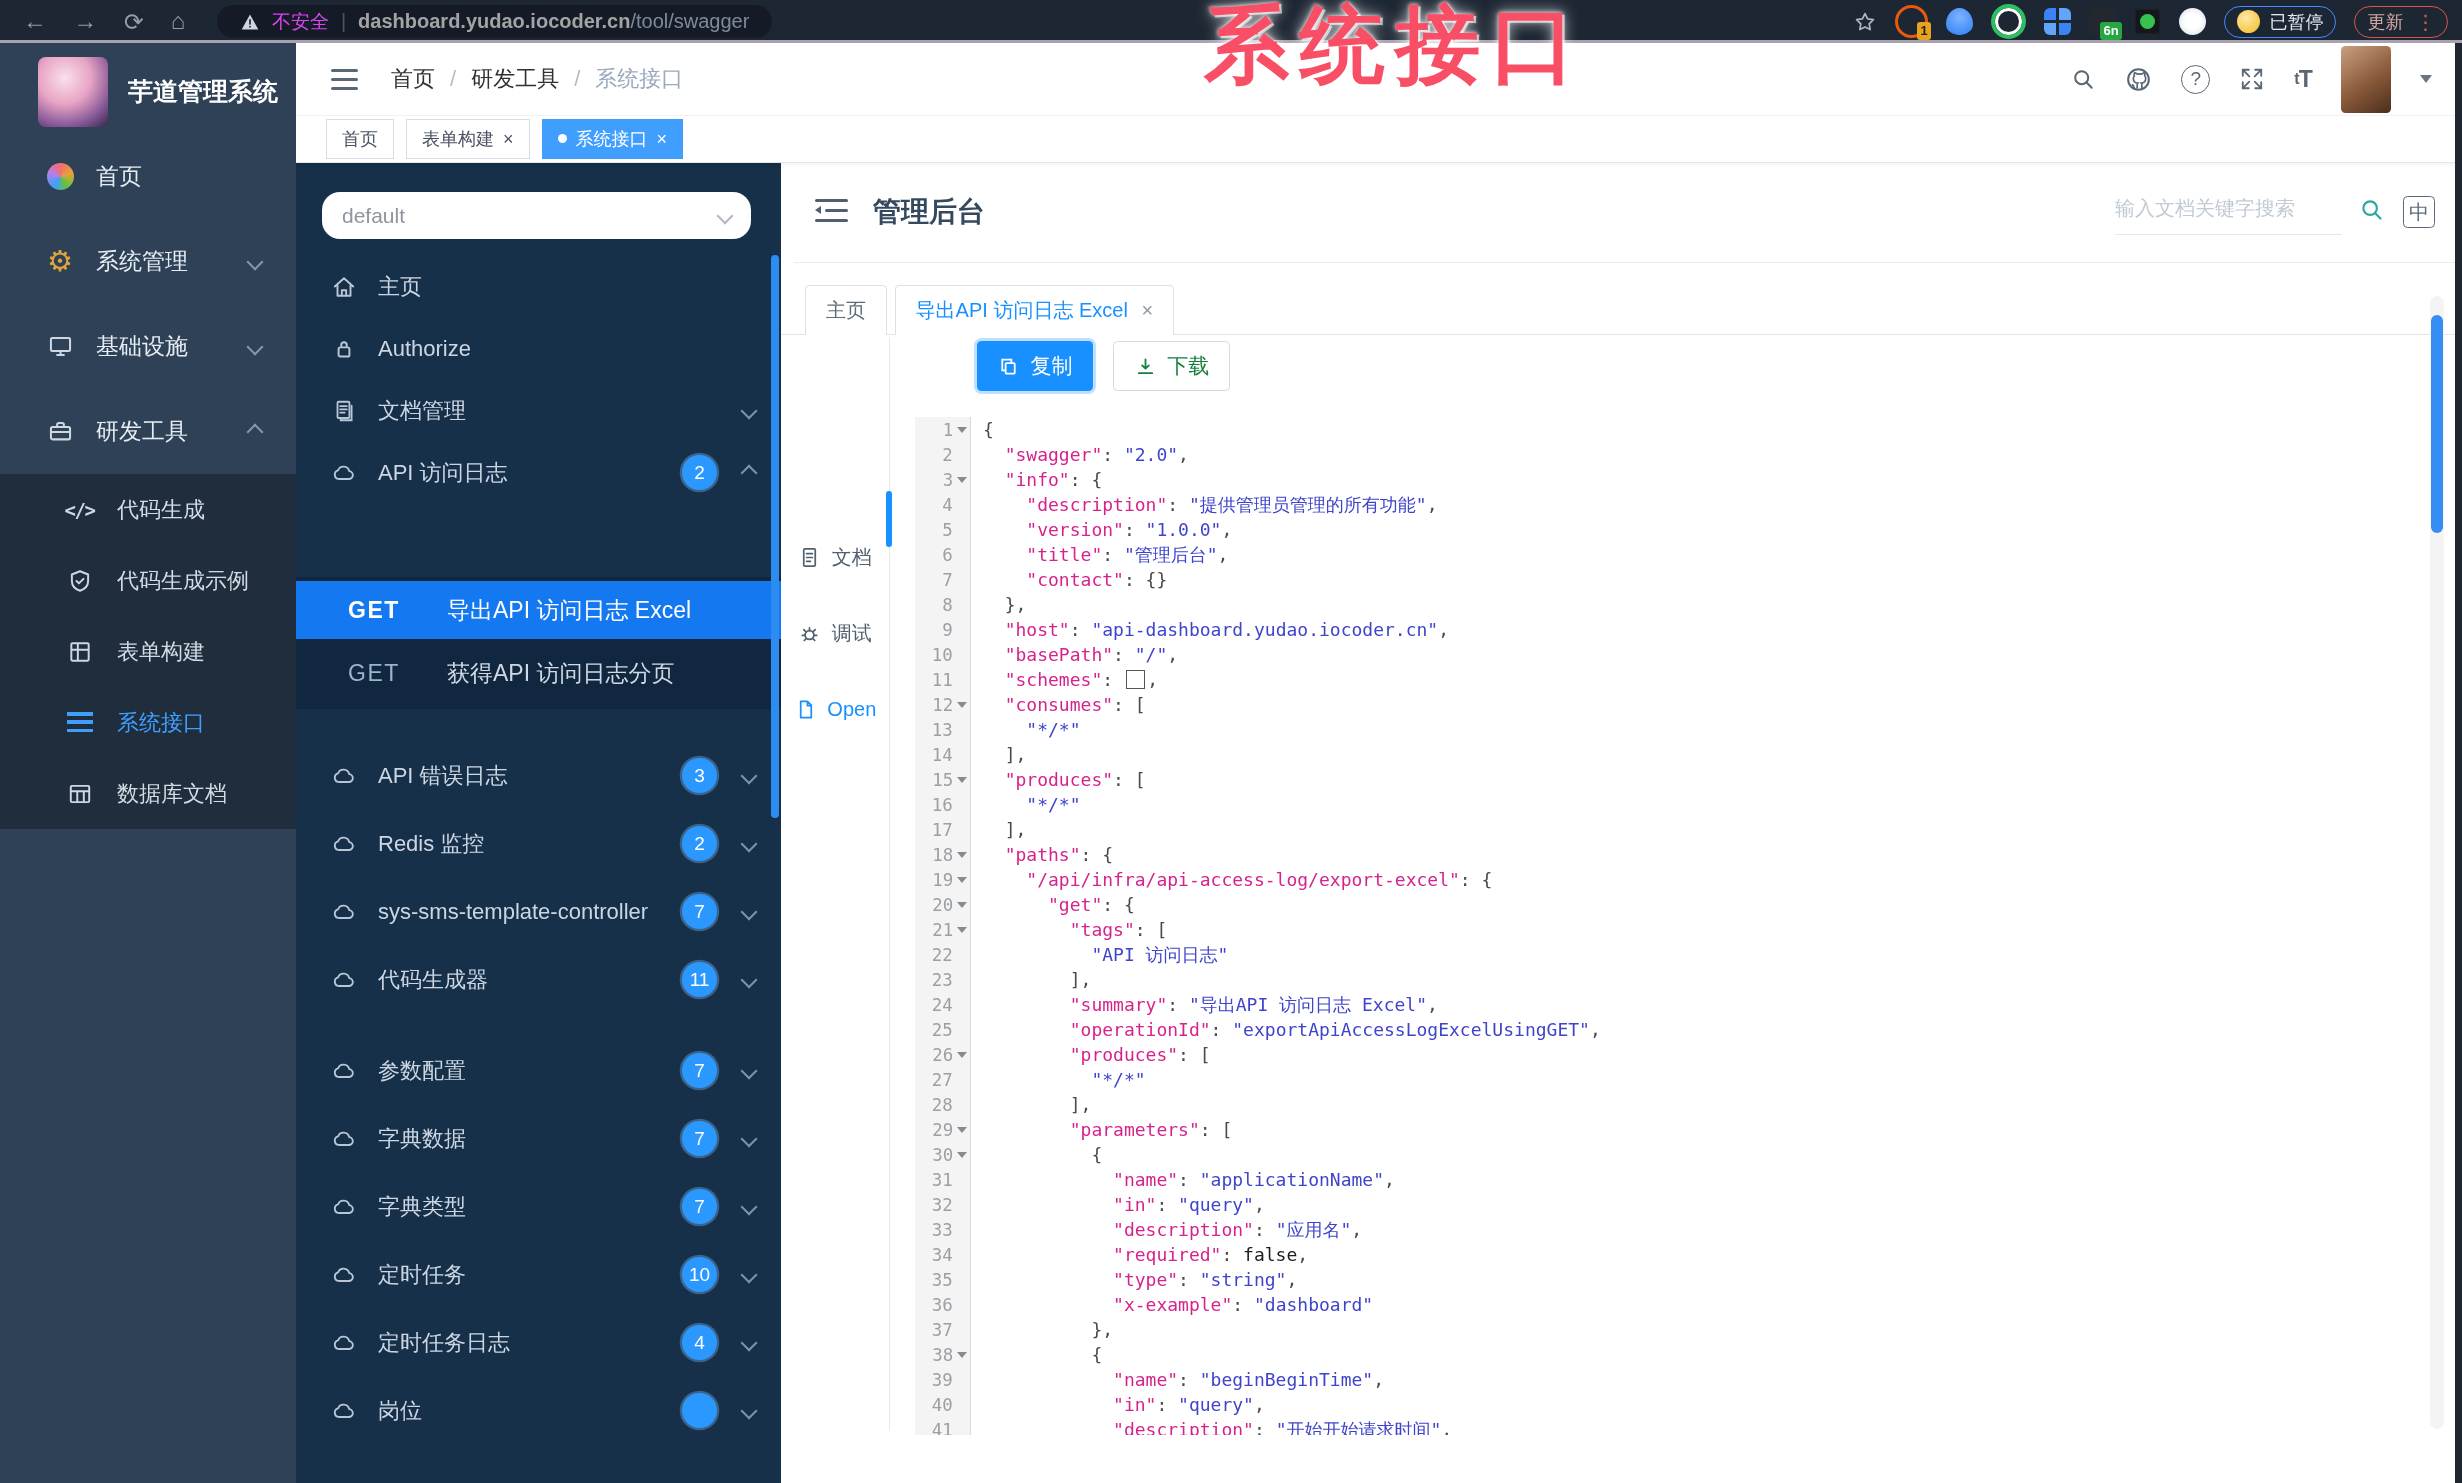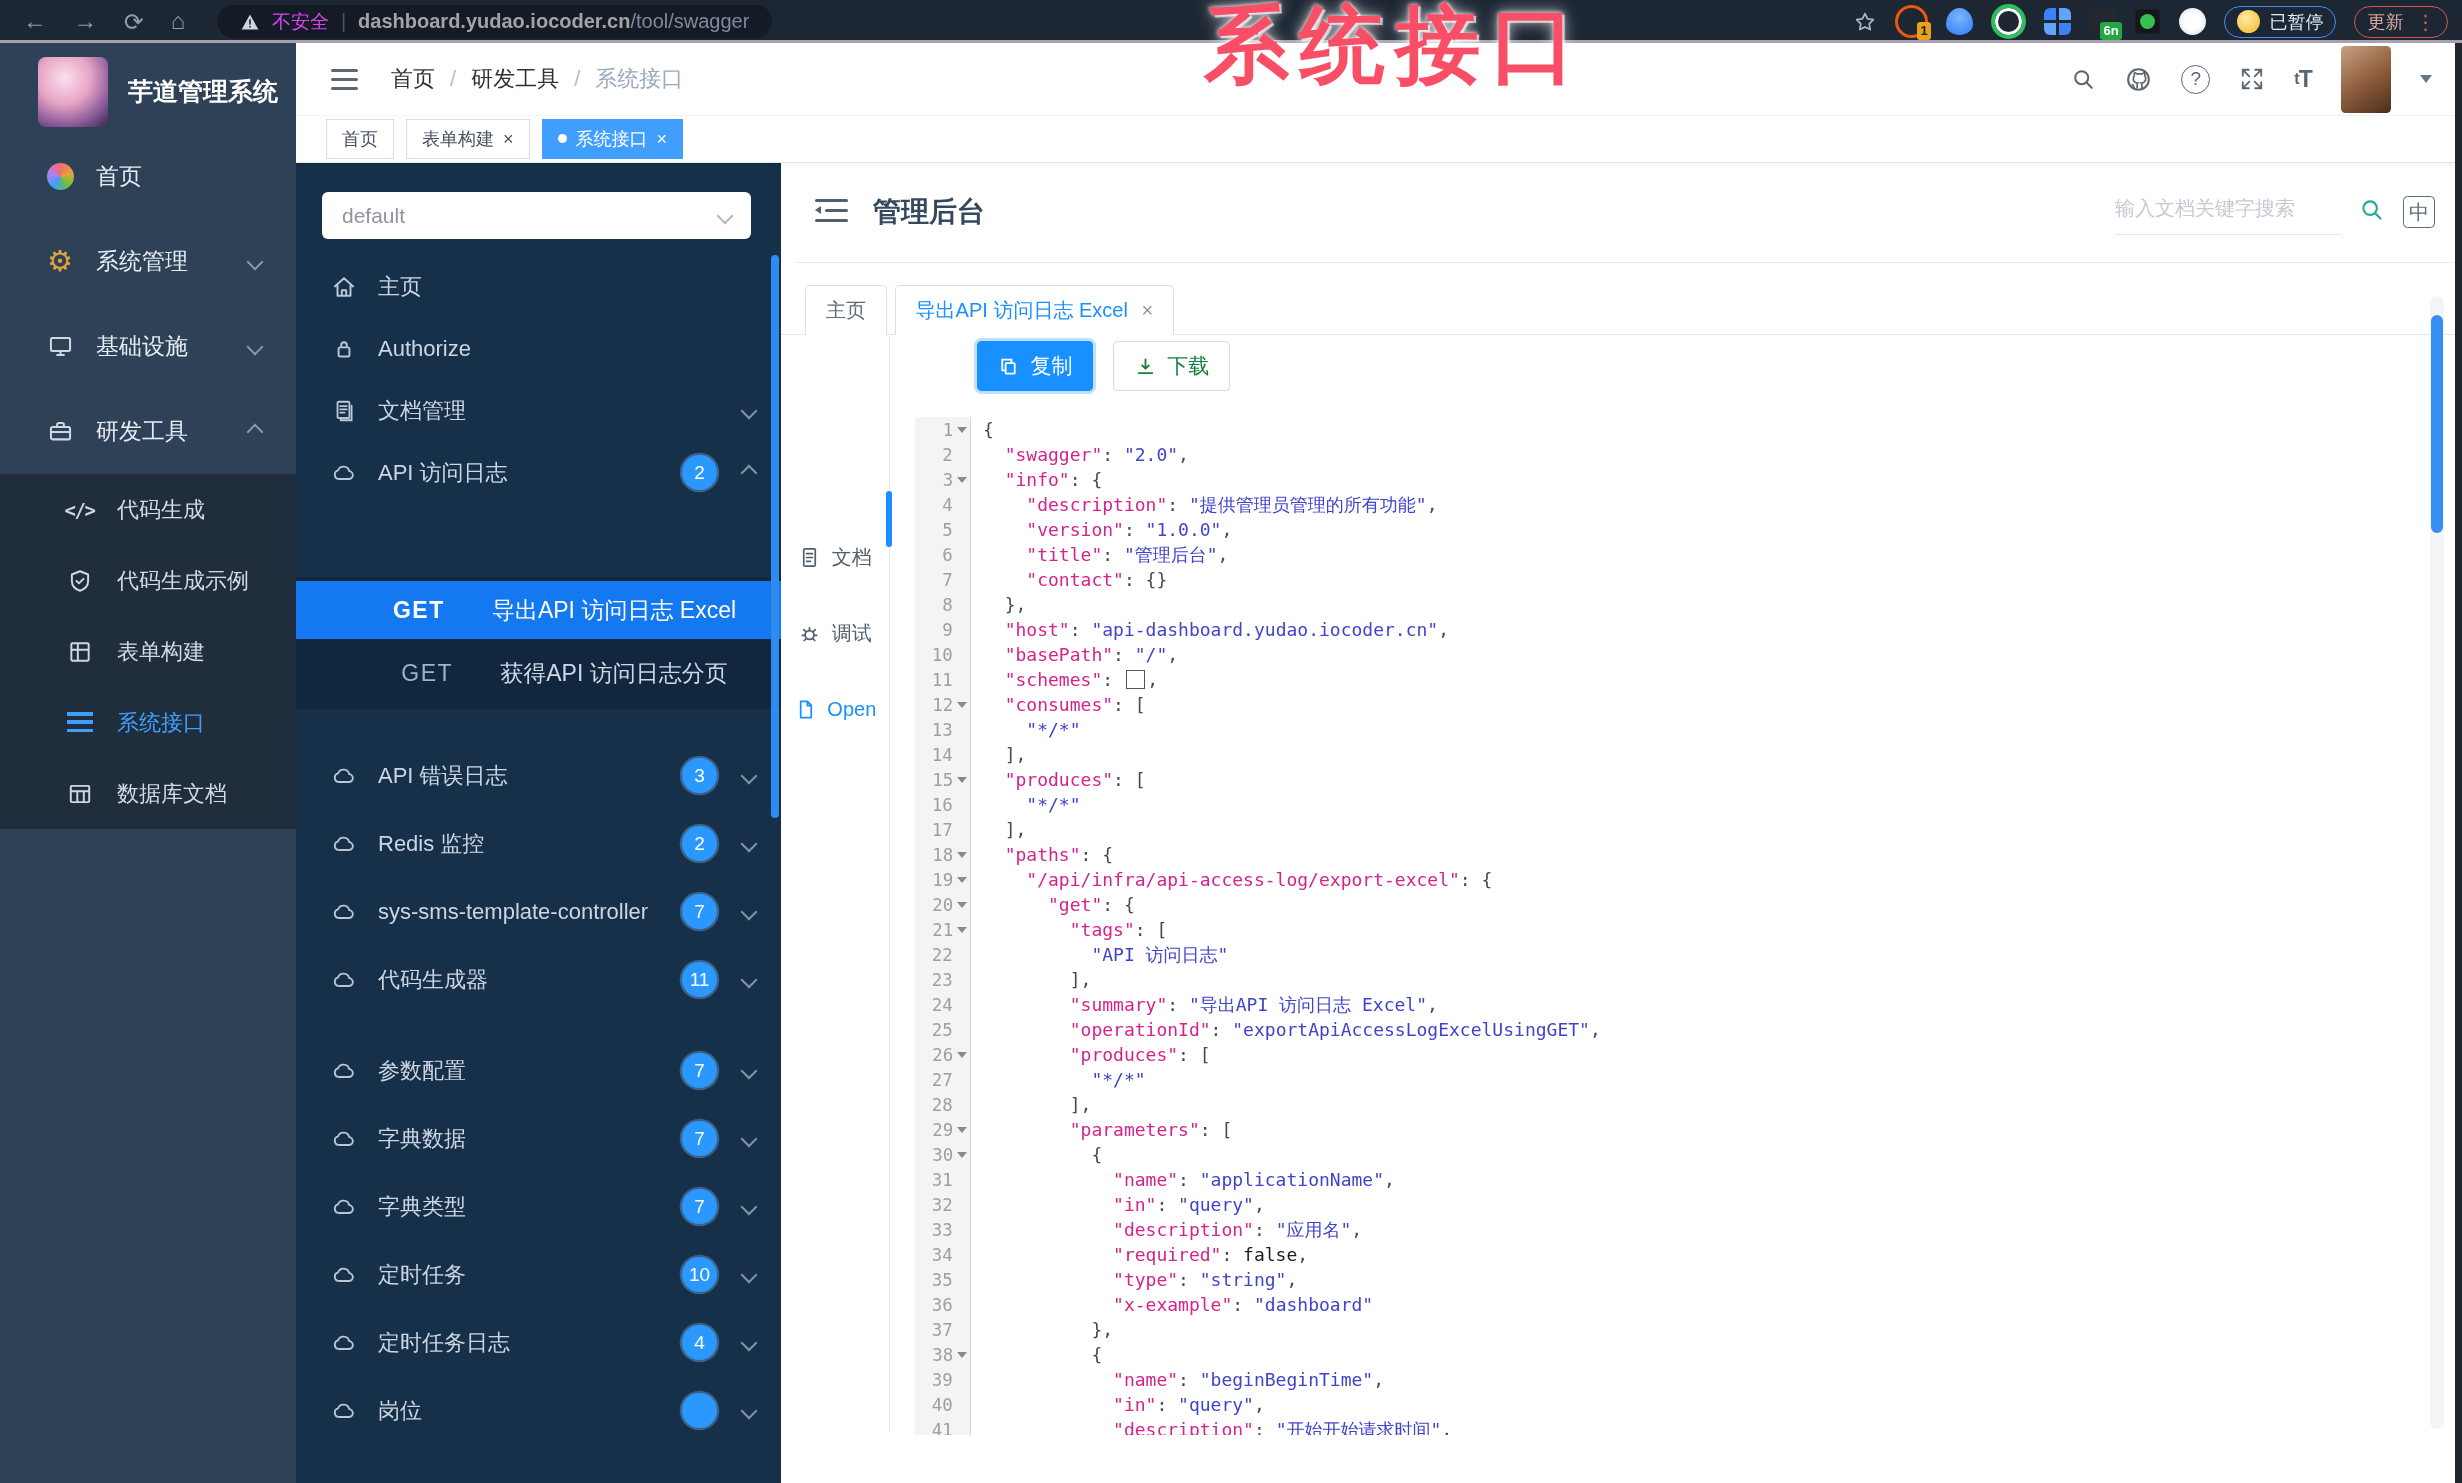--- a/index.html
+++ b/index.html
@@ -72,30 +72,30 @@
   .avatar{width:50px;height:67px;border-radius:4.5px;background:linear-gradient(145deg,#c9a080,#8a5a3a 55%,#4a2e1c);}
   .care{width:0;height:0;border-left:6.8px solid transparent;border-right:6.8px solid transparent;border-top:8.3px solid #6a7684;}
   
   .tags{position:absolute;left:296px;top:115px;right:0;height:48px;background:#fff;border-bottom:0.8px solid #e2e6ec;box-shadow:0 1.5px 4.5px rgba(0,0,0,.05);display:flex;align-items:center;gap:12px;padding-left:30px;box-sizing:border-box;z-index:9;}
   .tag{height:38px;display:flex;align-items:center;gap:9px;padding:0 15px;border:0.8px solid #d8dce5;background:#fff;color:#495060;font-size:18px;cursor:pointer;white-space:nowrap;}
   .tag .dot{width:9px;height:9px;border-radius:50%;background:#fff;}
   .tag .x{font-size:18px;line-height:1;}
   .tag.active{background:#409eff;border-color:#409eff;color:#fff;}
   
   .kp{position:absolute;left:296px;top:163px;bottom:0;width:485px;background:#16304a;overflow:hidden;z-index:5;}
-  .ksel{margin:29px 0 0 26px;width:429px;height:47px;background:#fff;border-radius:6px;display:flex;align-items:center;justify-content:space-between;padding:0 20px;box-sizing:border-box;cursor:pointer;}
+  .ksel{margin:29px 0 0 26px;width:429px;height:47px;background:#fff;border-radius:18px;display:flex;align-items:center;justify-content:space-between;padding:0 20px;box-sizing:border-box;cursor:pointer;}
   .ksel span{font-size:21px;color:#8f959e;}
   .ksel .cv{border-color:#b2b8c2;}
   .klist{margin-top:16.7px;}
   .krow{height:62px;display:flex;align-items:center;color:#ccd6e2;font-size:22px;position:relative;cursor:pointer;white-space:nowrap;}
   .krow .kic{margin-left:35px;margin-right:21px;color:#b9c6d4;display:flex;}
   .kb{position:absolute;right:64px;min-width:35px;height:35px;border-radius:17.4px;background:#2b98ff;color:#fff;font-size:19px;display:flex;align-items:center;justify-content:center;box-shadow:0 0 0 2.3px rgba(130,195,255,.35);box-sizing:border-box;padding:0 4.5px;}
   .krow .cv{position:absolute;right:26px;border-color:#7f93a8;}
   .ops{margin-top:73px;background:#10273f;padding:4.5px 0 7.6px;}
-  .oprow{height:56px;display:flex;align-items:center;font-size:23px;color:#cfd9e4;cursor:pointer;white-space:nowrap;justify-content:center;}
+  .oprow{height:56px;display:flex;align-items:center;font-size:23px;color:#cfd9e4;cursor:pointer;white-space:nowrap;}
   .oprow .m{margin-left:52px;width:99px;letter-spacing:1.5px;color:#9db4ca;}
   .oprow.sel{background:#1478f0;color:#fff;margin-bottom:6px;height:58px;}
   .oprow.sel .m{color:#fff;font-weight:bold;}
   .kgroups{margin-top:33px;}
   .kgrow{height:68px;}
   .gsp{height:23px;}
   .kscroll{position:absolute;right:2.3px;top:92px;width:7.6px;height:563px;background:#2d8cf0;border-radius:3.8px;}
   
   .main{position:absolute;left:781px;top:163px;right:0;bottom:0;background:#fff;z-index:4;}
   .chead{height:99px;position:relative;border-bottom:0.8px solid #ececec;margin-left:13px;}

